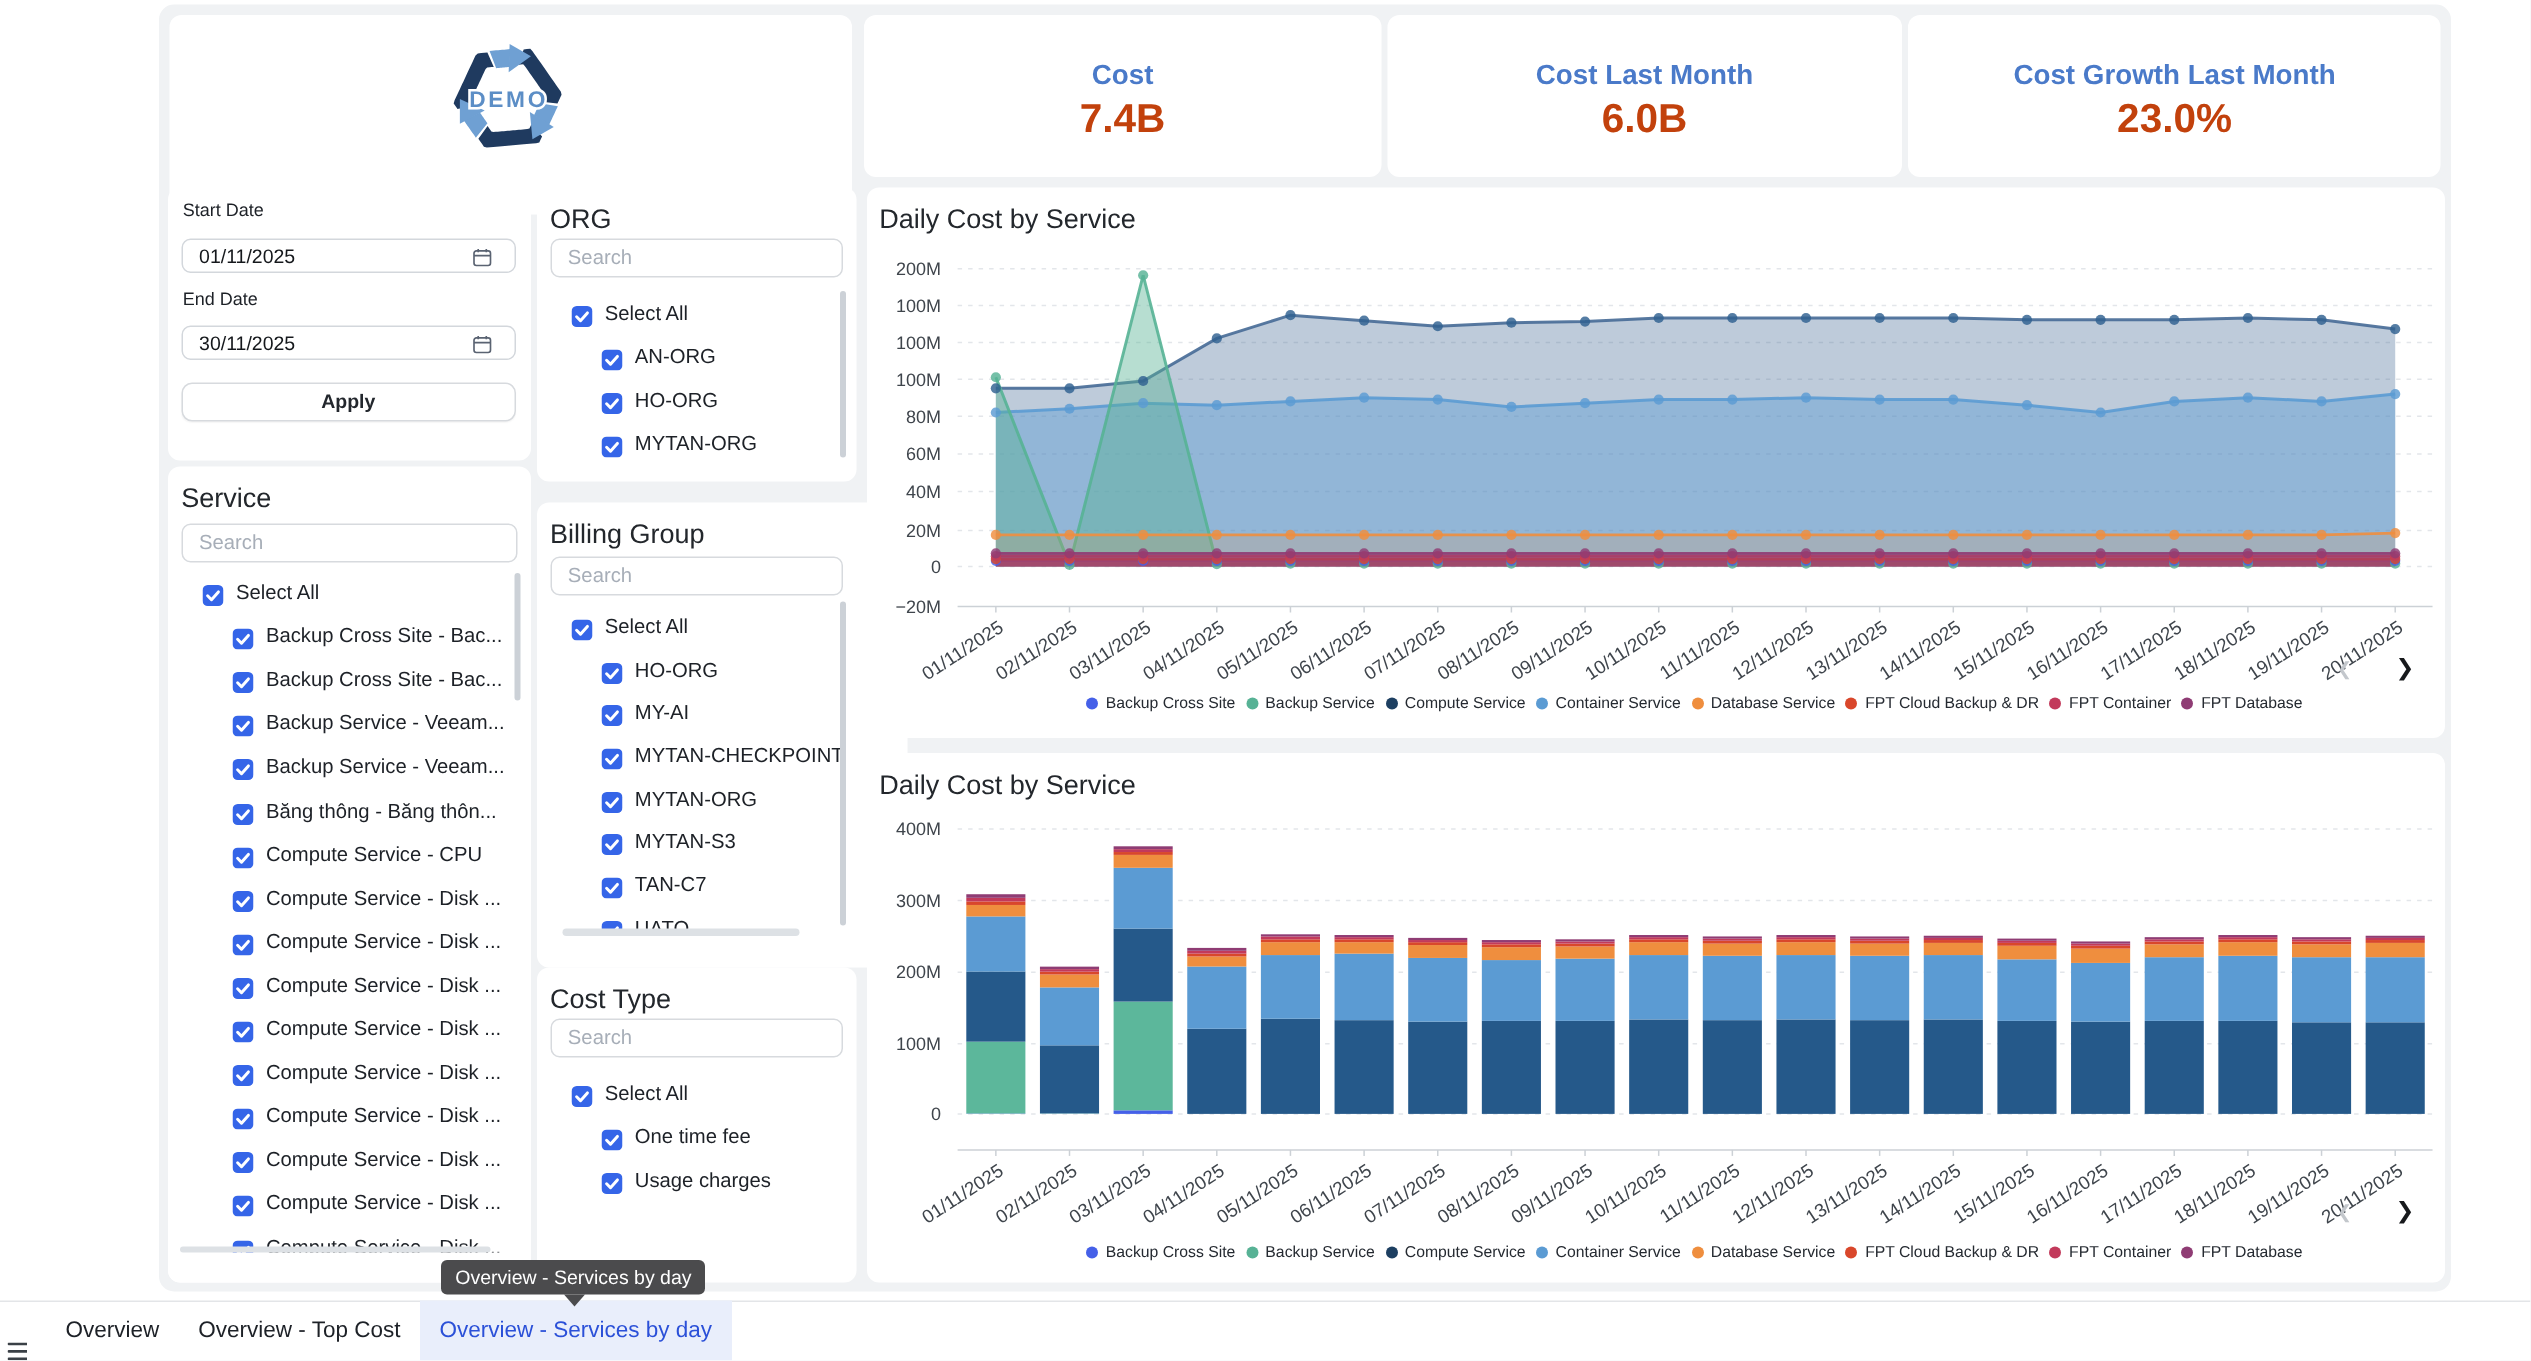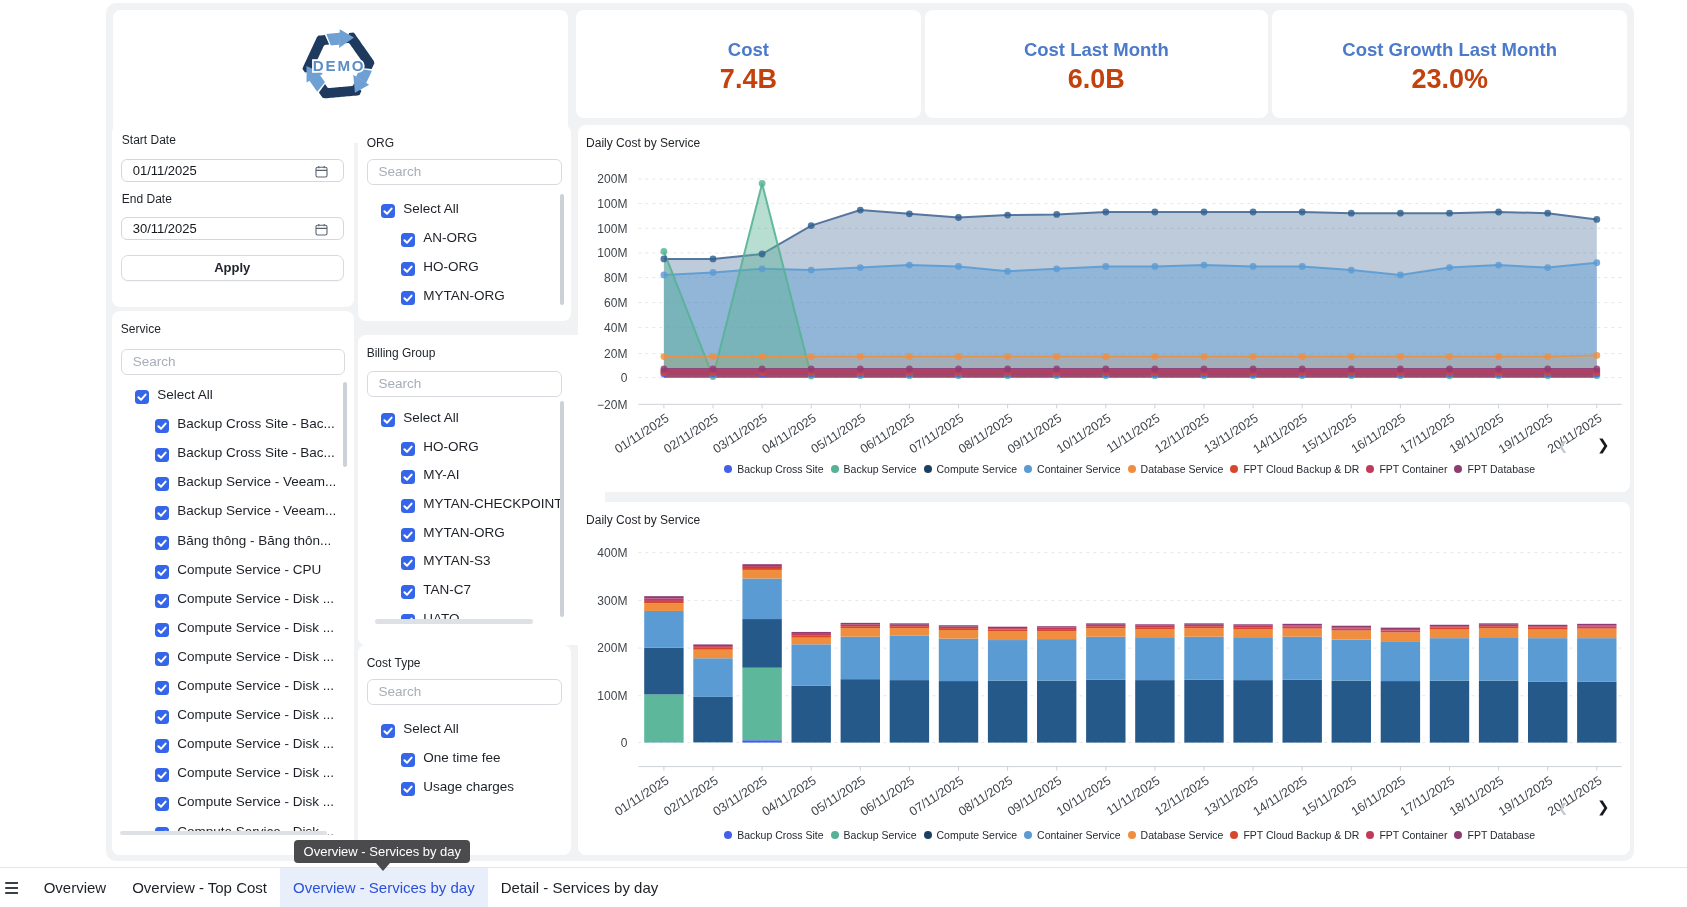--- a/index.html
+++ b/index.html
@@ -2,36 +2,36 @@
 <html><head><meta charset="utf-8"><style>
 
 *{margin:0;padding:0;box-sizing:border-box}
 body{width:1687px;height:907px;background:#fff;font-family:"Liberation Sans",sans-serif;position:relative;overflow:hidden}
 .abs{position:absolute}
 .panel{position:absolute;left:105.5px;top:3px;width:1528.3px;height:858px;background:#f0f2f4;border-radius:10px}
 .card{position:absolute;background:#fff;border-radius:8px;overflow:hidden}
 .kpi{display:flex;flex-direction:column;align-items:center;justify-content:center;gap:2.5px;padding-top:5.5px}
 .kpi .t{font-size:18.5px;font-weight:bold;color:#4a7ac9}
 .kpi .v{font-size:27px;font-weight:bold;color:#c2410c}
-.ctitle{position:absolute;left:8.5px;top:11px;font-size:12px;color:#23272c}
+.ctitle{position:absolute;left:8.5px;top:11px;font-size:18px;color:#23272c}
 .search{position:absolute;height:26px;border:1px solid #d7dade;border-radius:6px;color:#a7aeb8;font-size:13.5px;line-height:24px;padding-left:11px;background:#fff}
 .cb{position:absolute;width:14px;height:14px}
 .cl{position:absolute;font-size:13.5px;color:#1d2127;white-space:nowrap}
 .ax{font-size:12px;fill:#3f454c}
 .axx{font-size:12.5px;fill:#3f454c}
 .legend{position:absolute;left:60px;width:984px;display:flex;justify-content:center;gap:7px;font-size:10.5px;color:#252a31;align-items:center}
 .legend .li{display:flex;align-items:center;gap:5px;white-space:nowrap}
 .legend .ld{width:8px;height:8px;border-radius:50%;display:inline-block}
 .vsb{position:absolute;width:4px;background:#ccd1d7;border-radius:2px}
 .hsb{position:absolute;height:4.5px;background:#dde1e5;border-radius:2.5px}
 .datelab{position:absolute;font-size:12px;color:#1d2127}
 .dinput{position:absolute;height:23px;border:1px solid #d3d7dc;border-radius:6px;background:#fff;font-size:13px;color:#15181c;line-height:21px;padding-left:11px}
 .dinput svg{position:absolute;right:15px;top:4.5px}
 .applybtn{position:absolute;height:26px;border:1px solid #d7dade;border-radius:7px;background:#fff;text-align:center;font-size:13px;font-weight:bold;color:#23272d;line-height:24px;box-shadow:0 1px 1px rgba(0,0,0,.04)}
-.bottom{position:absolute;left:0;top:867px;width:1687px;height:40px;background:#fff;border-top:1px solid #e3e5e8;display:flex;align-items:center;padding-left:4.5px}
+.bottom{position:absolute;left:0;top:867px;width:1687px;height:40px;background:#fff;border-top:1px solid #e3e5e8;display:flex;align-items:flex-end;padding-left:4.5px}
 .tab{font-size:15px;color:#1d2127;padding:0 13px;height:40px;line-height:40px;white-space:nowrap}
 .tab.active{color:#2b50d8;background:#e9eefb}
 .tooltip{position:absolute;left:294.3px;top:839.8px;width:176px;height:23.5px;background:#4b4b4d;border-radius:4px;color:#fff;font-size:13px;text-align:center;line-height:23.5px;z-index:5}
 .tooltip:after{content:"";position:absolute;left:82px;top:23px;border:7px solid transparent;border-top:8px solid #4b4b4d;border-bottom:none}
 
 </style></head><body>
 <div class="panel"></div>
 <div class="card" style="left:112.5px;top:9.7px;width:455.8px;height:133px"><svg width="456" height="108" viewBox="0 0 456 108">
       <g transform="translate(225.5,55.5) scale(1.12)">
         <g transform="rotate(0)">
@@ -722,14 +722,13 @@
 <svg width="13.5" height="12" viewBox="0 0 13.5 12" style="margin-right:12.7px">
       <g fill="#3a4046">
         <rect y="0" width="13.5" height="1.9" rx="0.9"></rect>
         <rect y="5" width="13.5" height="1.9" rx="0.9"></rect>
         <rect y="10" width="13.5" height="1.9" rx="0.9"></rect>
       </g>
     </svg>
 <span class="tab">Overview</span>
     <span class="tab">Overview - Top Cost</span>
     <span class="tab active">Overview - Services by day</span>
-    <span class="tab">Detail - Services by day</span>
 </div>
 <div class="tooltip">Overview - Services by day</div>
 </body></html>

